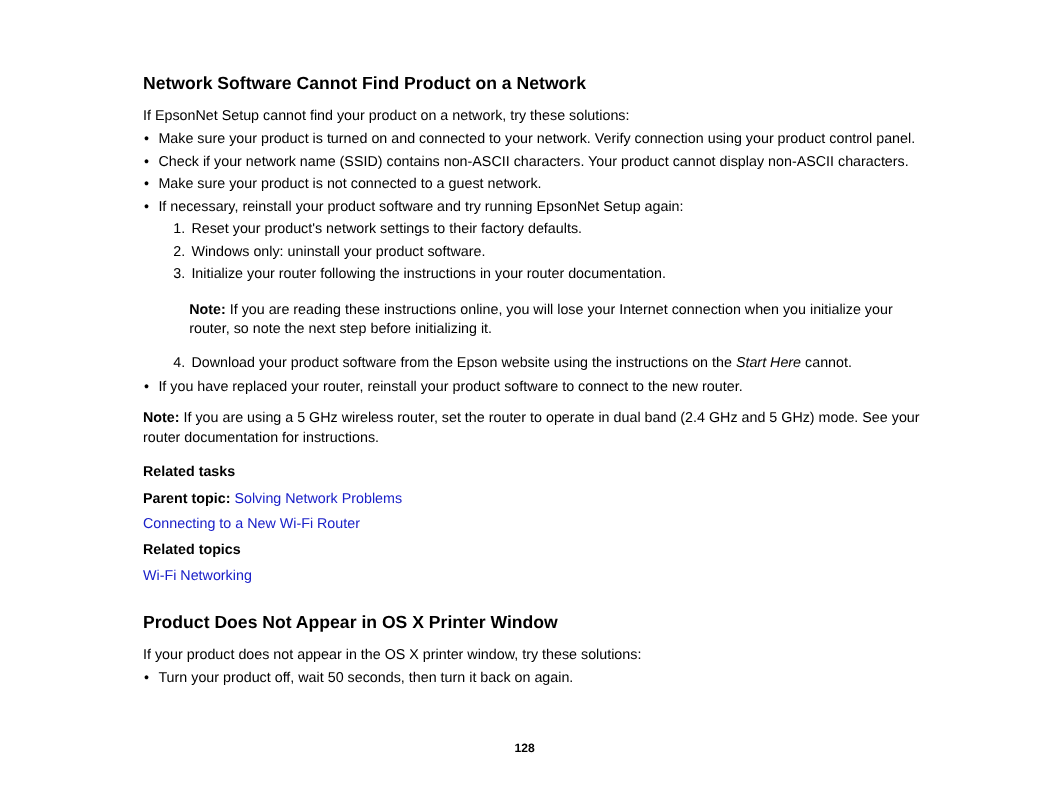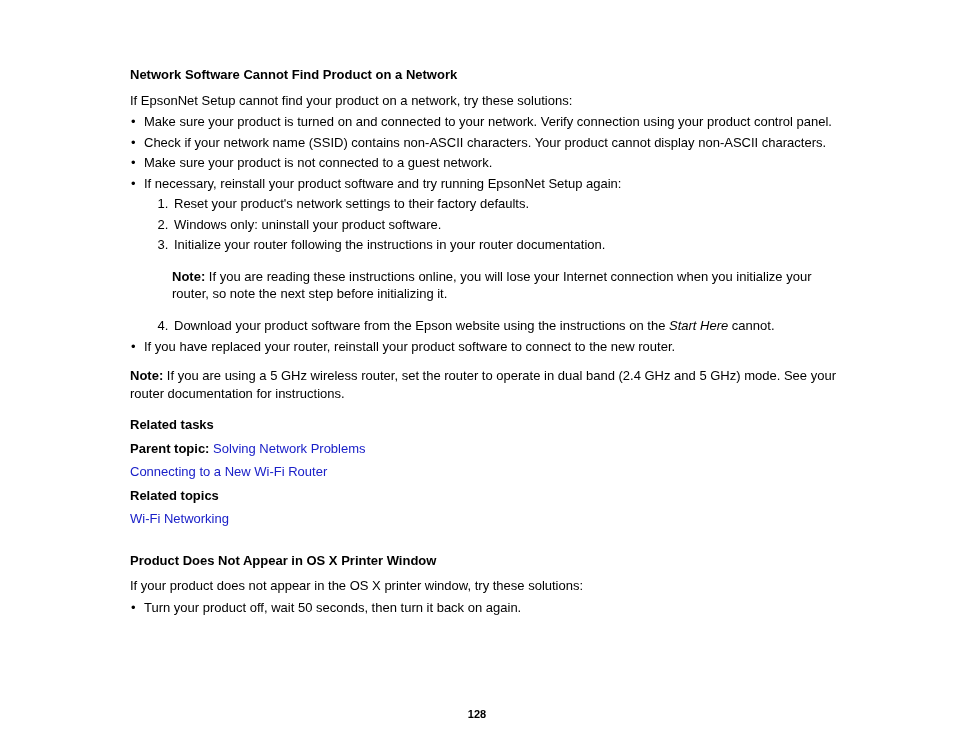--- a/index.html
+++ b/index.html
@@ -11,21 +11,21 @@
     font-family: Arial, Helvetica, sans-serif;
     color: #000000;
     font-size: 13px;
     line-height: 1.35;
   }
   .page {
     box-sizing: border-box;
     padding: 66px 115px 0 130px;
   }
   h2 {
-    font-size: 13px;
+    font-size: 16px;
     font-weight: bold;
     margin: 0 0 8px 0;
   }
   .content {
   }
   .intro {
     margin: 0 0 4px 0;
   }
   ul.bullets {
     list-style: none;
@@ -62,21 +62,21 @@
   .italic { font-style: italic; }
   a.link {
     color: #1a20c8;
     text-decoration: none;
   }
   .meta-row { margin: 6px 0; }
   .meta-label { font-weight: bold; }
   .section2 { margin-top: 24px; }
   .pagenum {
     position: absolute;
-    top: 707px;
+    top: 674px;
     left: 0;
     width: 954px;
     text-align: center;
     font-size: 11px;
     font-weight: bold;
   }
 </style>
 </head>
 <body>
 

